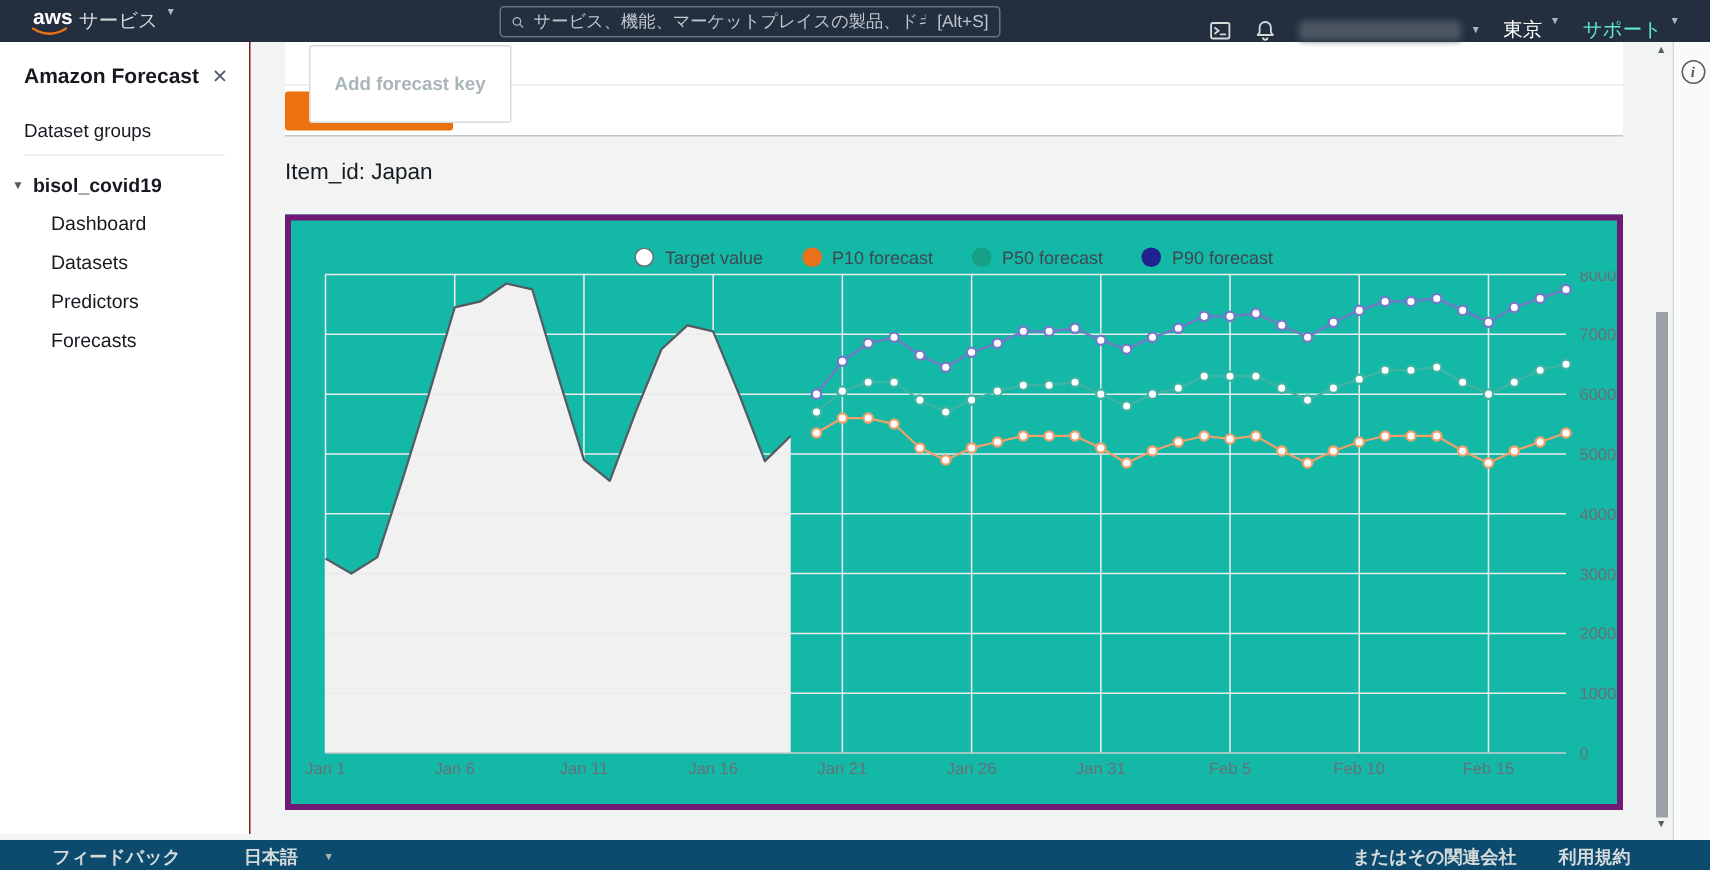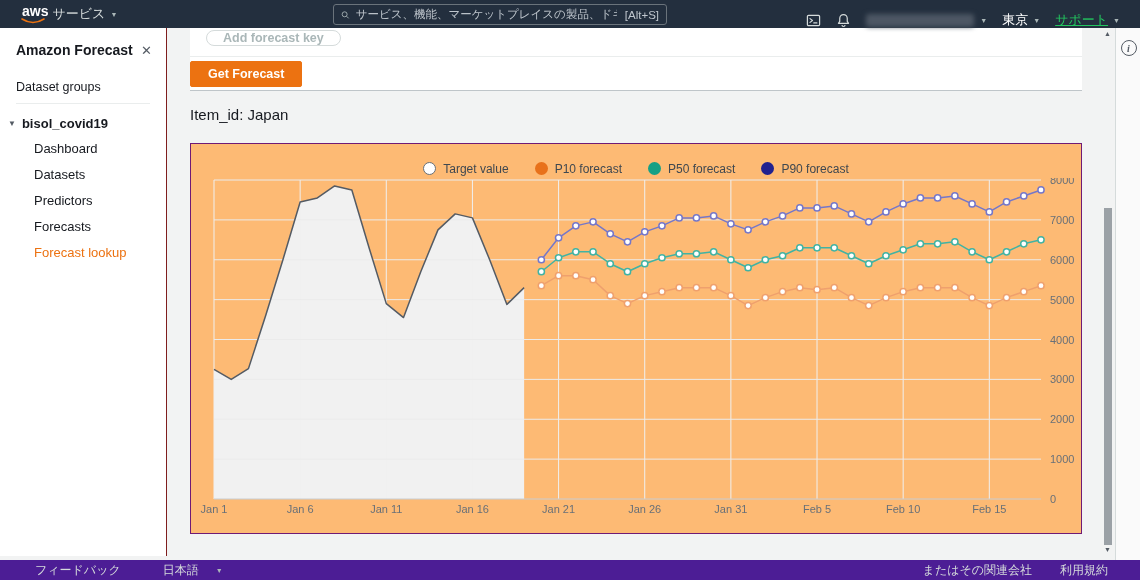--- a/index.html
+++ b/index.html
@@ -8,68 +8,68 @@
     background:#f2f3f3;font-family:"Liberation Sans",sans-serif;
     -webkit-font-smoothing:antialiased;
   }
   
   .topbar{position:absolute;top:0;left:0;right:0;height:28px;background:#232f3e;
     display:flex;align-items:center;z-index:30;}
   .tb-left{display:flex;align-items:center;margin-left:20px;}
   .aws-logo{position:relative;color:#fff;font-weight:bold;font-size:14px;line-height:1;
     padding:0 4px 6px 2px;cursor:pointer;}
   .aws-logo svg{position:absolute;left:1px;bottom:0;}
-  .tb-menu{color:#d5dbdb;font-size:13px;display:flex;align-items:center;gap:5px;cursor:pointer;}
+  .tb-menu{color:#d5dbdb;font-size:13px;display:flex;align-items:flex-start;gap:5px;cursor:pointer;}
   .caret{font-size:7px;color:#aab7b8;line-height:1;}
   .tb-search{position:absolute;left:333px;top:4px;width:318px;height:19px;
     border:1px solid #6a737b;border-radius:3px;display:flex;align-items:center;
     gap:6px;padding:0 7px;background:#232f3e;cursor:text;}
   .tb-search .ph{color:#bfc6cd;font-size:11.5px;white-space:nowrap;overflow:hidden;}
   .tb-search .shortcut{color:#bfc6cd;font-size:11.5px;margin-left:2px;white-space:nowrap;}
   .tb-right{position:absolute;right:20px;top:0;height:40px;display:flex;align-items:center;gap:15px;}
   .tb-icon{width:15px;height:15px;display:block;cursor:pointer;}
   .account{display:flex;align-items:center;gap:6px;cursor:pointer;}
   .blur-pill{width:108px;height:13px;border-radius:3px;background:#4d5764;filter:blur(2.5px);}
   
-  .footer{position:absolute;bottom:0;left:0;right:0;height:20px;background:#4c1d95;
-    display:flex;align-items:center;z-index:30;font-size:12px;color:#d5dbdb;}
+  .footer{position:absolute;bottom:0;left:0;right:0;height:20px;background:#0c4a6e;
+    display:flex;align-items:flex-end;z-index:30;font-size:12px;color:#d5dbdb;font-weight:bold;}
   .ft-link{cursor:pointer;}
   .ft-feedback{margin-left:35px;}
   .ft-lang{margin-left:42px;display:flex;align-items:center;gap:17px;}
   .ft-spacer{flex:1;}
   .ft-copy{font-size:10.5px;color:#95a0ab;}
   .ft-privacy{margin:0 28px;}
-  .ft-terms{margin-right:32px;}
+  .ft-terms{margin-right:53px;}
   
   .sidebar{position:absolute;top:28px;bottom:24px;left:0;width:166px;background:#fff;
     border-right:1px solid #7f1d1d;z-index:10;}
   .sb-header{display:flex;align-items:center;justify-content:space-between;
     padding:14px 14px 12px 16px;}
   .sb-title{font-size:14px;font-weight:bold;color:#16191f;}
   .sb-close{color:#545b64;font-size:13px;cursor:pointer;}
   .sb-link{padding:10px 16px 9px 16px;font-size:12.5px;color:#16191f;cursor:pointer;}
   .sb-divider{border:none;border-top:1px solid #eaeded;margin:0 16px;}
   .sb-group{padding:12px 16px 4px 8px;font-size:13px;font-weight:bold;color:#16191f;
     display:flex;align-items:center;gap:6px;cursor:pointer;}
   .sb-group .caret{color:#545b64;font-size:8px;}
   .sb-item{padding:6px 16px 5px 34px;font-size:13px;color:#16191f;cursor:pointer;}
   .sb-item.active{color:#ec7211;}
   
   .main{position:absolute;top:28px;bottom:20px;left:167px;width:933px;overflow:hidden;}
   .form-card{margin:0 18px 0 23px;background:#fff;border-bottom:1px solid #bfc5c9;}
   .form-card-body{height:28px;border-bottom:1px solid #eaeded;position:relative;}
-  .add-key-btn{position:absolute;left:16px;top:2px;padding:0 16px;border:1px solid #d5dbdb;
-    border-radius:12px;background:#fff;color:#aab7b8;font-weight:bold;font-size:12.5px;
+  .add-key-btn{position:absolute;left:16px;top:2px;padding:18px 16px;border:1px solid #d5dbdb;
+    border-radius:2px;background:#fff;color:#aab7b8;font-weight:bold;font-size:12.5px;
     font-family:inherit;}
   .form-card-footer{height:33px;display:flex;align-items:center;}
   .get-forecast-btn{background:#ec7211;border:1px solid #ec7211;border-radius:2px;
     color:#fff;font-weight:bold;font-size:12.5px;padding:5px 17px;cursor:pointer;
     font-family:inherit;}
   .page-heading{margin:15px 0 0 23px;font-size:15px;font-weight:400;color:#16191f;}
-  .chart-card{margin:20px 18px 0 23px;height:389px;background:#fdba74;border:1px solid #701a75;}
+  .chart-card{margin:20px 18px 0 23px;height:389px;background:#14b8a6;border:4px solid #701a75;}
   .legend{display:flex;justify-content:center;align-items:center;gap:26px;
     padding-top:15px;height:19px;}
   .legend-item{display:flex;align-items:center;gap:7px;font-size:12px;color:#3f4850;}
   .legend-swatch{width:13px;height:13px;border-radius:50%;flex:0 0 auto;box-sizing:border-box;}
   #chart-svg{display:block;}
   #chart-svg text{font-family:"Liberation Sans",sans-serif;}
   
   .vscroll{position:absolute;top:28px;bottom:20px;left:1100px;width:15px;}
   .scroll-arrow{position:absolute;left:0;width:15px;text-align:center;color:#545b64;
     font-size:7px;line-height:8px;cursor:pointer;}
@@ -122,42 +122,41 @@
     </svg>
     <div class="account">
       <div class="blur-pill"></div>
       <span class="caret">▼</span>
     </div>
     <div class="tb-menu">
       <span style="color:#fff;">東京</span>
       <span class="caret">▼</span>
     </div>
     <div class="tb-menu">
-      <span style="color:#22c55e;text-decoration:underline;">サポート</span>
+      <span style="color:#5eead4;">サポート</span>
       <span class="caret">▼</span>
     </div>
   </div>
 </header>
 
 <aside class="sidebar">
   <div class="sb-header">
     <span class="sb-title">Amazon Forecast</span>
     <span class="sb-close">✕</span>
   </div>
   <div class="sb-link">Dataset groups</div>
   <hr class="sb-divider">
   <div class="sb-group">
     <span class="caret">▼</span>
     <span>bisol_covid19</span>
   </div>
   <div class="sb-item">Dashboard</div>
   <div class="sb-item">Datasets</div>
   <div class="sb-item">Predictors</div>
   <div class="sb-item">Forecasts</div>
-  <div class="sb-item active">Forecast lookup</div>
 </aside>
 
 <div class="main">
 
   <div class="form-card">
     <div class="form-card-body">
       <button class="add-key-btn" disabled="">Add forecast key</button>
     </div>
     <div class="form-card-footer">
       <button class="get-forecast-btn">Get Forecast</button>

